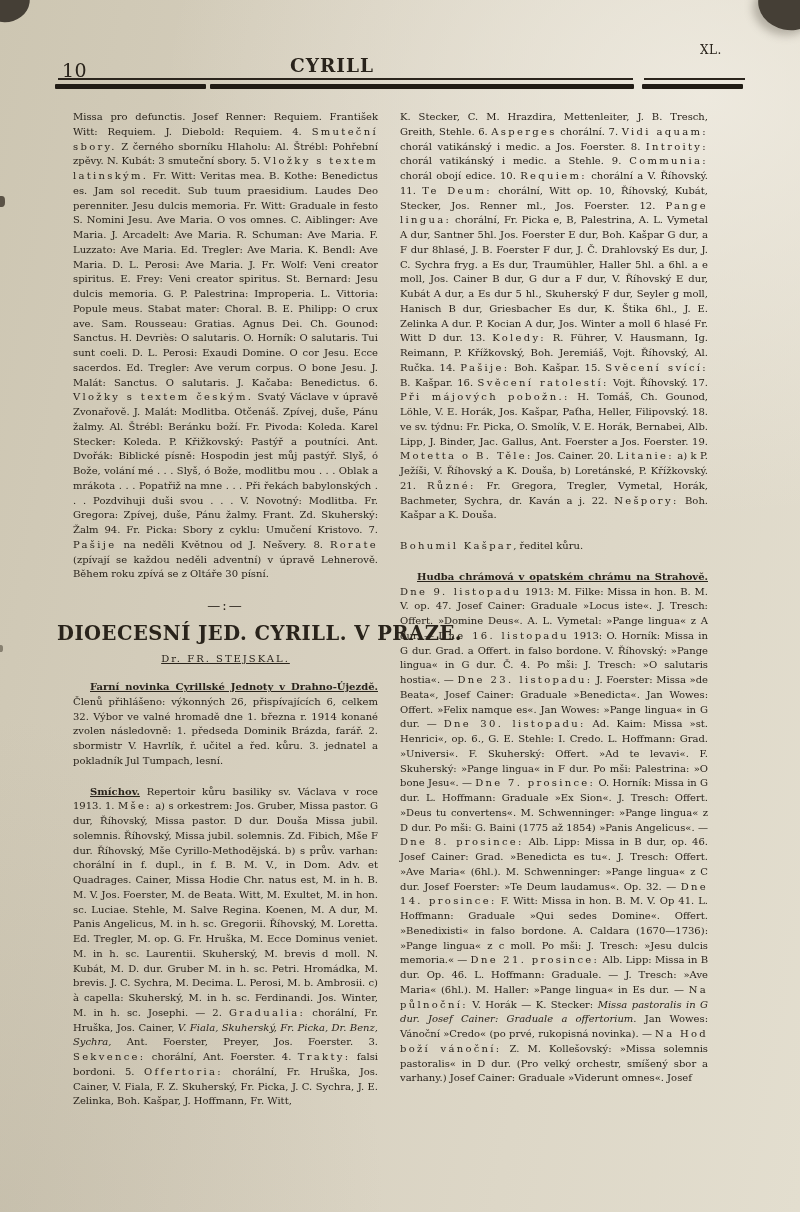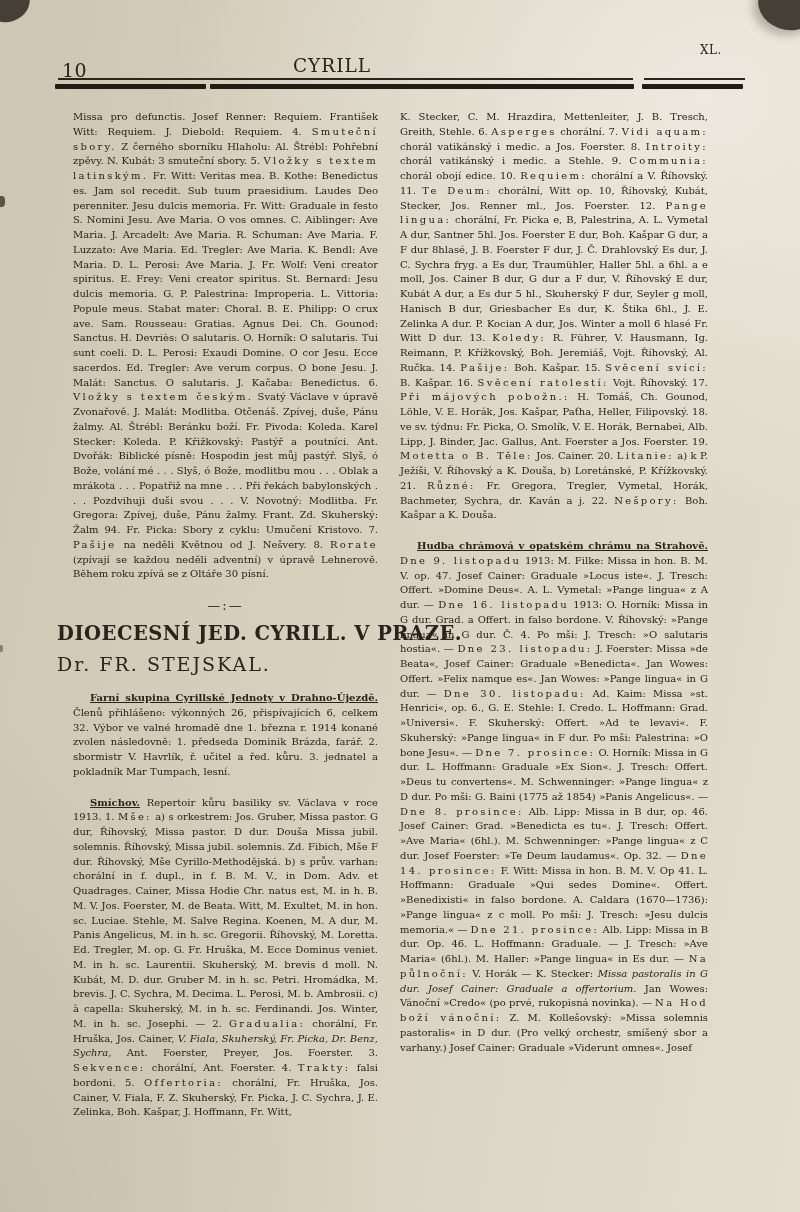--- a/index.html
+++ b/index.html
@@ -18,42 +18,42 @@
   }
   
   .blob{position:absolute;background:#453f36;border-radius:50%;}
   #blob-tl{left:-16px;top:-18px;width:46px;height:40px;transform:rotate(-18deg);}
   #blob-tr{right:-20px;top:-22px;width:62px;height:52px;transform:rotate(12deg);box-shadow:-4px 6px 8px rgba(80,74,62,.35);}
   #speck-l1{left:-3px;top:196px;width:8px;height:11px;border-radius:40%;background:#5a5246;}
   #speck-l2{left:-2px;top:645px;width:5px;height:7px;border-radius:40%;background:#6a6254;opacity:.7;}
 
   
   #page-number{position:absolute;left:62px;top:59px;font-size:19px;letter-spacing:.5px;}
-  #journal-title{position:absolute;left:0;top:55px;width:664px;text-align:center;font-size:18.5px;font-weight:normal;letter-spacing:1px;}
+  #journal-title{position:absolute;left:0;top:55px;width:664px;text-align:center;font-size:18.5px;font-weight:bold;letter-spacing:1px;}
   #volume{position:absolute;left:700px;top:43px;font-size:12px;letter-spacing:.5px;}
   .rule-thin{position:absolute;height:2px;background:#2b251d;}
   #rule-thin-left{left:58px;top:78px;width:575px;}
   #rule-thin-right{left:644px;top:78px;width:101px;}
   .rule-thick{position:absolute;height:5px;background:#211c15;border-radius:1px;}
   #rule-thick-1{left:55px;top:84px;width:151px;}
   #rule-thick-2{left:210px;top:84px;width:424px;}
   #rule-thick-3{left:642px;top:84px;width:101px;}
 
   
   .col{position:absolute;top:94px;}
   #col-left{left:57px;width:337px;}
   #col-right{left:384px;width:340px;}
   p.para{margin:16px;text-align:justify;font-size:10px;line-height:14.75px;}
   p.indent{text-indent:17px;}
   .sp{letter-spacing:2.3px;}
   .b{font-weight:bold;text-decoration:underline;}
   .i{font-style:italic;}
   .divider{text-align:center;font-size:13px;letter-spacing:2px;margin:5px 0 3px;}
   .h1{font-size:19.5px;font-weight:bold;text-align:center;margin:9px 0 8px;letter-spacing:.5px;white-space:nowrap;}
-  .h2{text-align:left;font-size:19px;letter-spacing:2px;margin:0 0 9px;}
+  .h2{text-align:center;font-size:10px;letter-spacing:2px;margin:0 0 9px;text-decoration:underline;}
   .signature{text-align:right;padding-right:3px;}
 </style>
 </head>
 <body>
 
 <div id="page">
   <div class="blob" id="blob-tl"></div>
   <div class="blob" id="blob-tr"></div>
   <div class="blob" id="speck-l1"></div>
   <div class="blob" id="speck-l2"></div>
@@ -65,20 +65,21 @@
   <div class="rule-thin" id="rule-thin-right"></div>
   <div class="rule-thick" id="rule-thick-1"></div>
   <div class="rule-thick" id="rule-thick-2"></div>
   <div class="rule-thick" id="rule-thick-3"></div>
 
   <div class="col" id="col-left">
       <p class="para"><span class="">Missa pro defunctis. Josef Renner: Requiem. František Witt: Requiem. J. Diebold: Requiem. 4. </span><span class="sp ">Smuteční sbory.</span><span class=""> Z černého sborníku Hlaholu: Al. Štrébl: Pohřební zpěvy. N. Kubát: 3 smuteční sbory. 5. </span><span class="sp ">Vložky s textem latinským.</span><span class=""> Fr. Witt: Veritas mea. B. Kothe: Benedictus es. Jam sol recedit. Sub tuum praesidium. Laudes Deo perenniter. Jesu dulcis memoria. Fr. Witt: Graduale in festo S. Nomini Jesu. Ave Maria. O vos omnes. C. Aiblinger: Ave Maria. J. Arcadelt: Ave Maria. R. Schuman: Ave Maria. F. Luzzato: Ave Maria. Ed. Tregler: Ave Maria. K. Bendl: Ave Maria. D. L. Perosi: Ave Maria. J. Fr. Wolf: Veni creator spiritus. E. Frey: Veni creator spiritus. St. Bernard: Jesu dulcis memoria. G. P. Palestrina: Improperia. L. Vittoria: Popule meus. Stabat mater: Choral. B. E. Philipp: O crux ave. Sam. Rousseau: Gratias. Agnus Dei. Ch. Gounod: Sanctus. H. Devriès: O salutaris. O. Horník: O salutaris. Tui sunt coeli. D. L. Perosi: Exaudi Domine. O cor Jesu. Ecce sacerdos. Ed. Tregler: Ave verum corpus. O bone Jesu. J. Malát: Sanctus. O salutaris. J. Kačaba: Benedictus. 6. </span><span class="sp ">Vložky s textem českým.</span><span class=""> Svatý Václave v úpravě Zvonařově. J. Malát: Modlitba. Otčenáš. Zpívej, duše, Pánu žalmy. Al. Štrébl: Beránku boží. Fr. Pivoda: Koleda. Karel Stecker: Koleda. P. Křižkovský: Pastýř a poutníci. Ant. Dvořák: Biblické písně: Hospodin jest můj pastýř. Slyš, ó Bože, volání mé . . . Slyš, ó Bože, modlitbu mou . . . Oblak a mrákota . . . Popatřiž na mne . . . Při řekách babylonských . . . Pozdvihuji duši svou . . . V. Novotný: Modlitba. Fr. Gregora: Zpívej, duše, Pánu žalmy. Frant. Zd. Skuherský: Žalm 94. Fr. Picka: Sbory z cyklu: Umučení Kristovo. 7. </span><span class="sp ">Pašije</span><span class=""> na neděli Květnou od J. Nešvery. 8. </span><span class="sp ">Rorate</span><span class=""> (zpívají se každou neděli adventní) v úpravě Lehnerově. Během roku zpívá se z Oltáře 30 písní.</span></p>
       <div class="divider">—:—</div>
       <div class="h1">DIOECESNÍ JED. CYRILL. V PRAZE.</div>
       <div class="h2">Dr. FR. STEJSKAL.</div>
-      <p class="para indent"><span class="b ">Farní skupina Cyrillské Jednoty v Drahno-Újezdě.</span><span class=""> Členů přihlášeno: výkonných 26, přispívajících 6, celkem 32. Výbor ve valné hromadě dne 1. března r. 1914 konané zvolen následovně: 1. předseda Dominik Brázda, farář. 2. sbormistr V. Havrlík, ř. učitel a řed. kůru. 3. jednatel a pokladník Mar Tumpach, lesní.</span></p>
+      <p class="para indent"><span class="b ">Farní novinka Cyrillské Jednoty v Drahno-Újezdě.</span><span class=""> Členů přihlášeno: výkonných 26, přispívajících 6, celkem 32. Výbor ve valné hromadě dne 1. března r. 1914 konané zvolen následovně: 1. předseda Dominik Brázda, farář. 2. sbormistr V. Havrlík, ř. učitel a řed. kůru. 3. jednatel a pokladník Jul Tumpach, lesní.</span></p>
       <p class="para indent"><span class="b ">Smíchov.</span><span class=""> Repertoir kůru basiliky sv. Václava v roce 1913. 1. </span><span class="sp ">Mše:</span><span class=""> a) s orkestrem: Jos. Gruber, Missa pastor. G dur, Říhovský, Missa pastor. D dur. Douša Missa jubil. solemnis. Říhovský, Missa jubil. solemnis. Zd. Fibich, Mše F dur. Říhovský, Mše Cyrillo-Methodějská. b) s prův. varhan: chorální in f. dupl., in f. B. M. V., in Dom. Adv. et Quadrages. Cainer, Missa Hodie Chr. natus est, M. in h. B. M. V. Jos. Foerster, M. de Beata. Witt, M. Exultet, M. in hon. sc. Luciae. Stehle, M. Salve Regina. Koenen, M. A dur, M. Panis Angelicus, M. in h. sc. Gregorii. Říhovský, M. Loretta. Ed. Tregler, M. op. G. Fr. Hruška, M. Ecce Dominus veniet. M. in h. sc. Laurentii. Skuherský, M. brevis d moll. N. Kubát, M. D. dur. Gruber M. in h. sc. Petri. Hromádka, M. brevis. J. C. Sychra, M. Decima. L. Perosi, M. b. Ambrosii. c) à capella: Skuherský, M. in h. sc. Ferdinandi. Jos. Winter, M. in h. sc. Josephi. — 2. </span><span class="sp ">Gradualia:</span><span class=""> chorální, Fr. Hruška, Jos. Cainer, </span><span class="i">V. Fiala, Skuherský, Fr. Picka, Dr. Benz, Sychra,</span><span class=""> Ant. Foerster, Preyer, Jos. Foerster. 3. </span><span class="sp ">Sekvence:</span><span class=""> chorální, Ant. Foerster. 4. </span><span class="sp ">Trakty:</span><span class=""> falsi bordoni. 5. </span><span class="sp ">Offertoria:</span><span class=""> chorální, Fr. Hruška, Jos. Cainer, V. Fiala, F. Z. Skuherský, Fr. Picka, J. C. Sychra, J. E. Zelinka, Boh. Kašpar, J. Hoffmann, Fr. Witt,</span></p>
     </div>
   <div class="col" id="col-right">
       <p class="para"><span class="">K. Stecker, C. M. Hrazdira, Mettenleiter, J. B. Tresch, Greith, Stehle. 6. </span><span class="sp ">Asperges</span><span class=""> chorální. 7. </span><span class="sp ">Vidi aquam:</span><span class=""> chorál vatikánský i medic. a Jos. Foerster. 8. </span><span class="sp ">Introity:</span><span class=""> chorál vatikánský i medic. a Stehle. 9. </span><span class="sp ">Communia:</span><span class=""> chorál obojí edice. 10. </span><span class="sp ">Requiem:</span><span class=""> chorální a V. Říhovský. 11. </span><span class="sp ">Te Deum:</span><span class=""> chorální, Witt op. 10, Říhovský, Kubát, Stecker, Jos. Renner ml., Jos. Foerster. 12. </span><span class="sp ">Pange lingua:</span><span class=""> chorální, Fr. Picka e, B, Palestrina, A. L. Vymetal A dur, Santner 5hl. Jos. Foerster E dur, Boh. Kašpar G dur, a F dur 8hlasé, J. B. Foerster F dur, J. Č. Drahlovský Es dur, J. C. Sychra fryg. a Es dur, Traumühler, Haller 5hl. a 6hl. a e moll, Jos. Cainer B dur, G dur a F dur, V. Říhovský E dur, Kubát A dur, a Es dur 5 hl., Skuherský F dur, Seyler g moll, Hanisch B dur, Griesbacher Es dur, K. Štika 6hl., J. E. Zelinka A dur. P. Kocian A dur, Jos. Winter a moll 6 hlasé Fr. Witt D dur. 13. </span><span class="sp ">Koledy:</span><span class=""> R. Führer, V. Hausmann, Ig. Reimann, P. Křížkovský, Boh. Jeremiáš, Vojt. Říhovský, Al. Ručka. 14. </span><span class="sp ">Pašije:</span><span class=""> Boh. Kašpar. 15. </span><span class="sp ">Svěcení svící:</span><span class=""> B. Kašpar. 16. </span><span class="sp ">Svěcení ratolestí:</span><span class=""> Vojt. Říhovský. 17. </span><span class="sp ">Při májových pobožn.:</span><span class=""> H. Tomáš, Ch. Gounod, Löhle, V. E. Horák, Jos. Kašpar, Paťha, Heller, Filipovský. 18. ve sv. týdnu: Fr. Picka, O. Smolík, V. E. Horák, Bernabei, Alb. Lipp, J. Binder, Jac. Gallus, Ant. Foerster a Jos. Foerster. 19. </span><span class="sp ">Motetta o B. Těle:</span><span class=""> Jos. Cainer. 20. </span><span class="sp ">Litanie:</span><span class=""> a) k P. Ježíši, V. Říhovský a K. Douša, b) Loretánské, P. Křížkovský. 21. </span><span class="sp ">Různé:</span><span class=""> Fr. Gregora, Tregler, Vymetal, Horák, Bachmeter, Sychra, dr. Kaván a j. 22. </span><span class="sp ">Nešpory:</span><span class=""> Boh. Kašpar a K. Douša.</span></p>
+      <p class="para signature"><span class="sp ">Bohumil Kašpar</span><span class="">, ředitel kůru.</span></p>
       <p class="para indent"><span class="b ">Hudba chrámová v opatském chrámu na Strahově.</span><span class=""> </span><span class="sp ">Dne 9. listopadu</span><span class=""> 1913: M. Filke: Missa in hon. B. M. V. op. 47. Josef Cainer: Graduale »Locus iste«. J. Tresch: Offert. »Domine Deus«. A. L. Vymetal: »Pange lingua« z A dur. — </span><span class="sp ">Dne 16. listopadu</span><span class=""> 1913: O. Horník: Missa in G dur. Grad. a Offert. in falso bordone. V. Říhovský: »Pange lingua« in G dur. Č. 4. Po mši: J. Tresch: »O salutaris hostia«. — </span><span class="sp ">Dne 23. listopadu:</span><span class=""> J. Foerster: Missa »de Beata«, Josef Cainer: Graduale »Benedicta«. Jan Wowes: Offert. »Felix namque es«. Jan Wowes: »Pange lingua« in G dur. — </span><span class="sp ">Dne 30. listopadu:</span><span class=""> Ad. Kaim: Missa »st. Henrici«, op. 6., G. E. Stehle: I. Credo. L. Hoffmann: Grad. »Universi«. F. Skuherský: Offert. »Ad te levavi«. F. Skuherský: »Pange lingua« in F dur. Po mši: Palestrina: »O bone Jesu«. — </span><span class="sp ">Dne 7. prosince:</span><span class=""> O. Horník: Missa in G dur. L. Hoffmann: Graduale »Ex Sion«. J. Tresch: Offert. »Deus tu convertens«. M. Schwenninger: »Pange lingua« z D dur. Po mši: G. Baini (1775 až 1854) »Panis Angelicus«. — </span><span class="sp ">Dne 8. prosince:</span><span class=""> Alb. Lipp: Missa in B dur, op. 46. Josef Cainer: Grad. »Benedicta es tu«. J. Tresch: Offert. »Ave Maria« (6hl.). M. Schwenninger: »Pange lingua« z C dur. Josef Foerster: »Te Deum laudamus«. Op. 32. — </span><span class="sp ">Dne 14. prosince:</span><span class=""> F. Witt: Missa in hon. B. M. V. Op 41. L. Hoffmann: Graduale »Qui sedes Domine«. Offert. »Benedixisti« in falso bordone. A. Caldara (1670—1736): »Pange lingua« z c moll. Po mši: J. Tresch: »Jesu dulcis memoria.« — </span><span class="sp ">Dne 21. prosince:</span><span class=""> Alb. Lipp: Missa in B dur. Op. 46. L. Hoffmann: Graduale. — J. Tresch: »Ave Maria« (6hl.). M. Haller: »Pange lingua« in Es dur. — </span><span class="sp ">Na půlnoční:</span><span class=""> V. Horák — K. Stecker: </span><span class="i">Missa pastoralis in G dur. Josef Cainer: Graduale a offertorium.</span><span class=""> Jan Wowes: Vánoční »Credo« (po prvé, rukopisná novinka). — </span><span class="sp ">Na Hod boží vánoční:</span><span class=""> Z. M. Kollešovský: »Missa solemnis pastoralis« in D dur. (Pro velký orchestr, smíšený sbor a varhany.) Josef Cainer: Graduale »Viderunt omnes«. Josef</span></p>
     </div>
 </div>
 
 </body></html>

